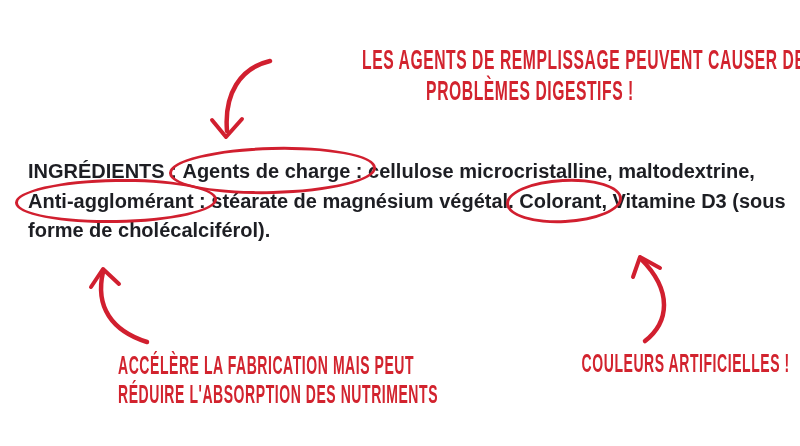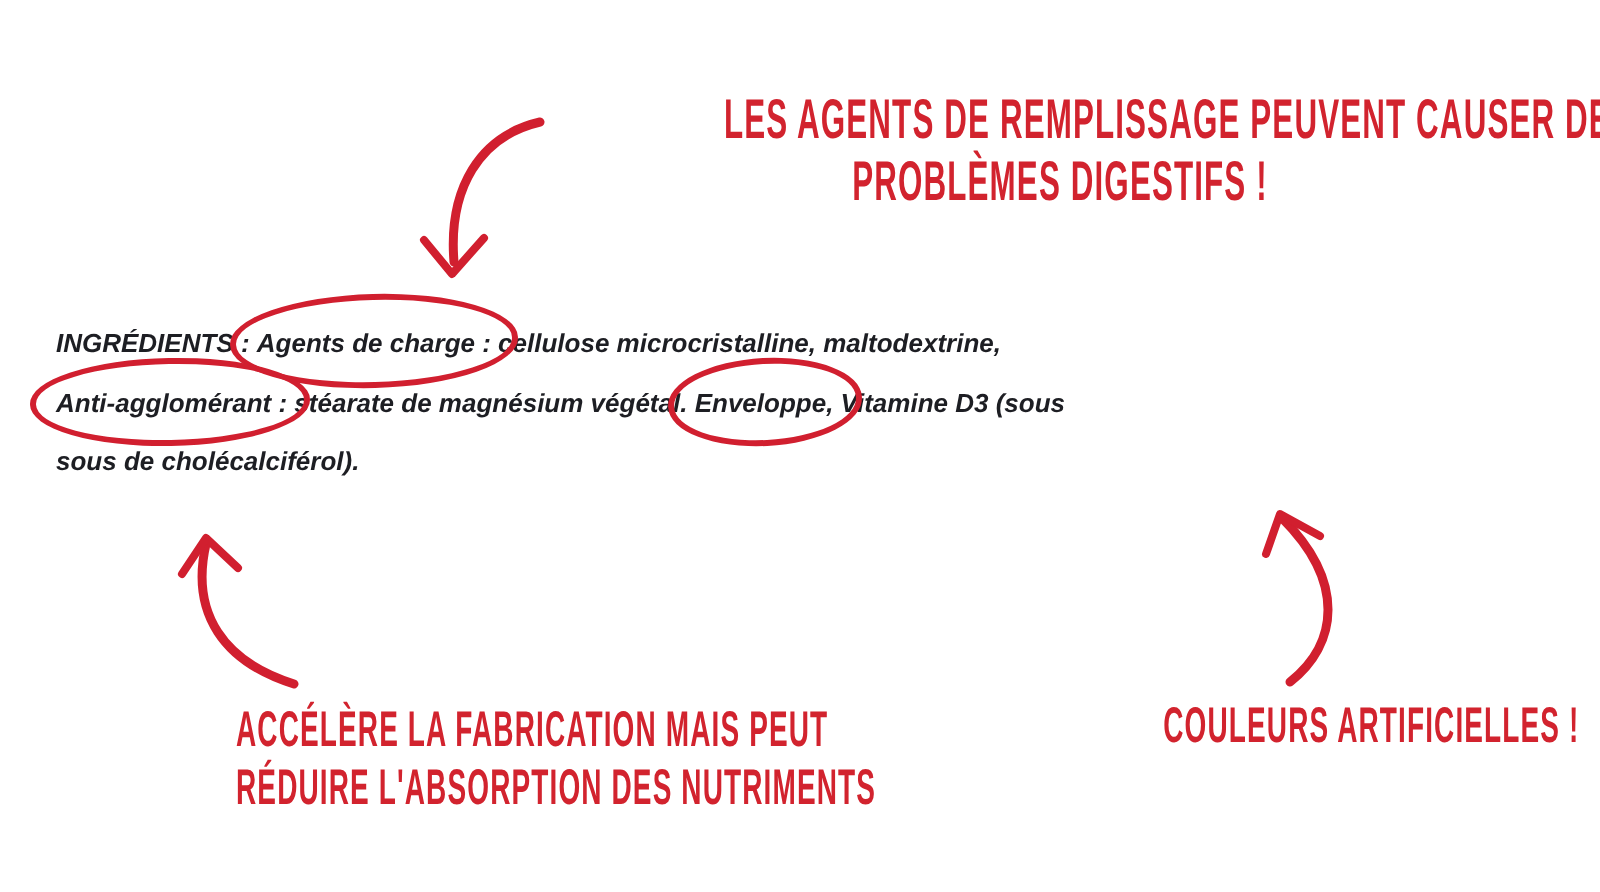--- a/index.html
+++ b/index.html
@@ -38,25 +38,24 @@
     left: 520px; top: 349px; width: 280px;
     font-size: 25px; line-height: 29px; letter-spacing: 1px;
     transform: scaleX(0.56);
   }
 
   
   .ingredients {
     position: absolute;
     left: 28px; top: 157px; width: 765px;
     color: #1d1e23;
-    font-size: 13px;
+    font-size: 20px;
     font-weight: 700;
     line-height: 29.5px;
     white-space: nowrap;
-    font-style: italic;
   }
   .ing-line { display: block; height: 29.5px; }
 
   
   .circled { position: relative; display: inline-block; }
   .circled::after {
     content: "";
     position: absolute;
     border: 3px solid #d11f2f;
     border-radius: 50%;
@@ -78,22 +77,22 @@
 
 <div class="canvas">
 
   <div class="callout callout-top">
     <span class="cl-line">LES AGENTS DE REMPLISSAGE PEUVENT CAUSER DES</span>
     <span class="cl-line">PROBLÈMES DIGESTIFS !</span>
   </div>
 
   <div class="ingredients">
     <span class="ing-line"><span>INGRÉDIENTS : </span><span class="circled circled-1">Agents de charge :</span><span> cellulose microcristalline, maltodextrine,</span></span>
-    <span class="ing-line"><span class="circled circled-2">Anti-agglomérant :</span><span> stéarate de magnésium végétal. </span><span class="circled circled-3">Enveloppe,</span><span> Vitamine D3 (sous</span></span>
-    <span class="ing-line"><span>sous de cholécalciférol).</span></span>
+    <span class="ing-line"><span class="circled circled-2">Anti-agglomérant :</span><span> stéarate de magnésium végétal. </span><span class="circled circled-3">Colorant,</span><span> Vitamine D3 (sous</span></span>
+    <span class="ing-line"><span>forme de cholécalciférol).</span></span>
   </div>
 
   <div class="callout callout-bl">
     <span class="cl-line">ACCÉLÈRE LA FABRICATION MAIS PEUT</span>
     <span class="cl-line">RÉDUIRE L'ABSORPTION DES NUTRIMENTS</span>
   </div>
 
   <div class="callout callout-br">
     <span class="cl-line">COULEURS ARTIFICIELLES !</span>
   </div>

